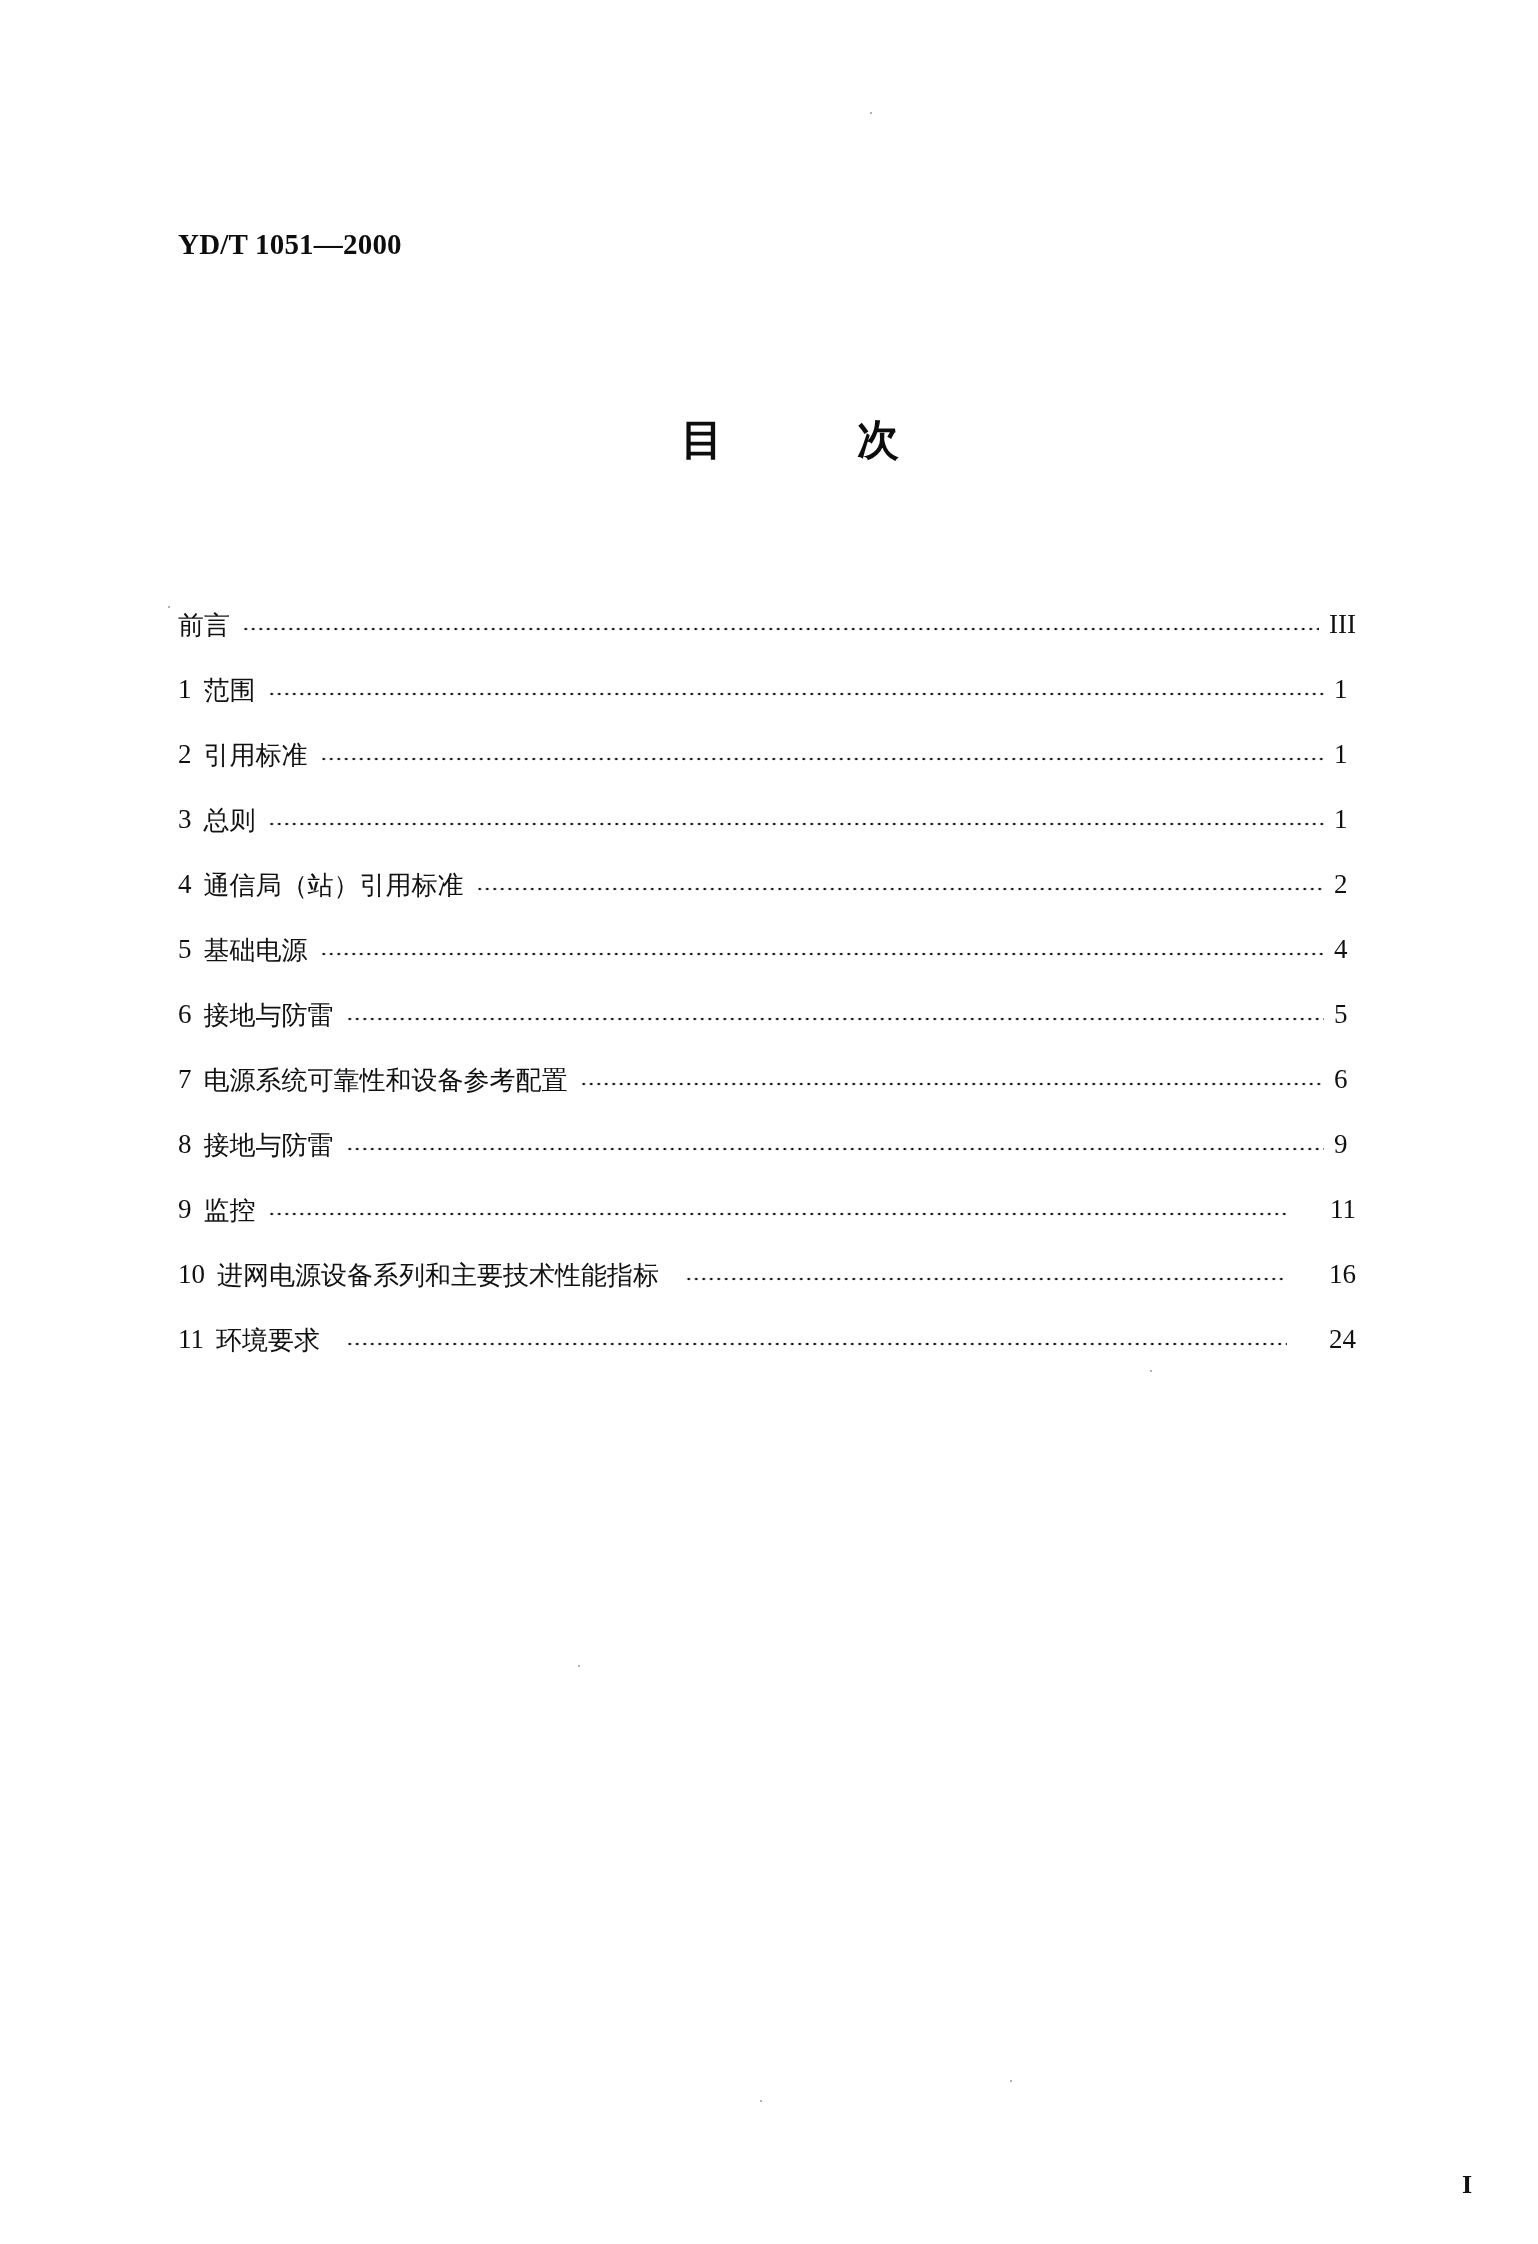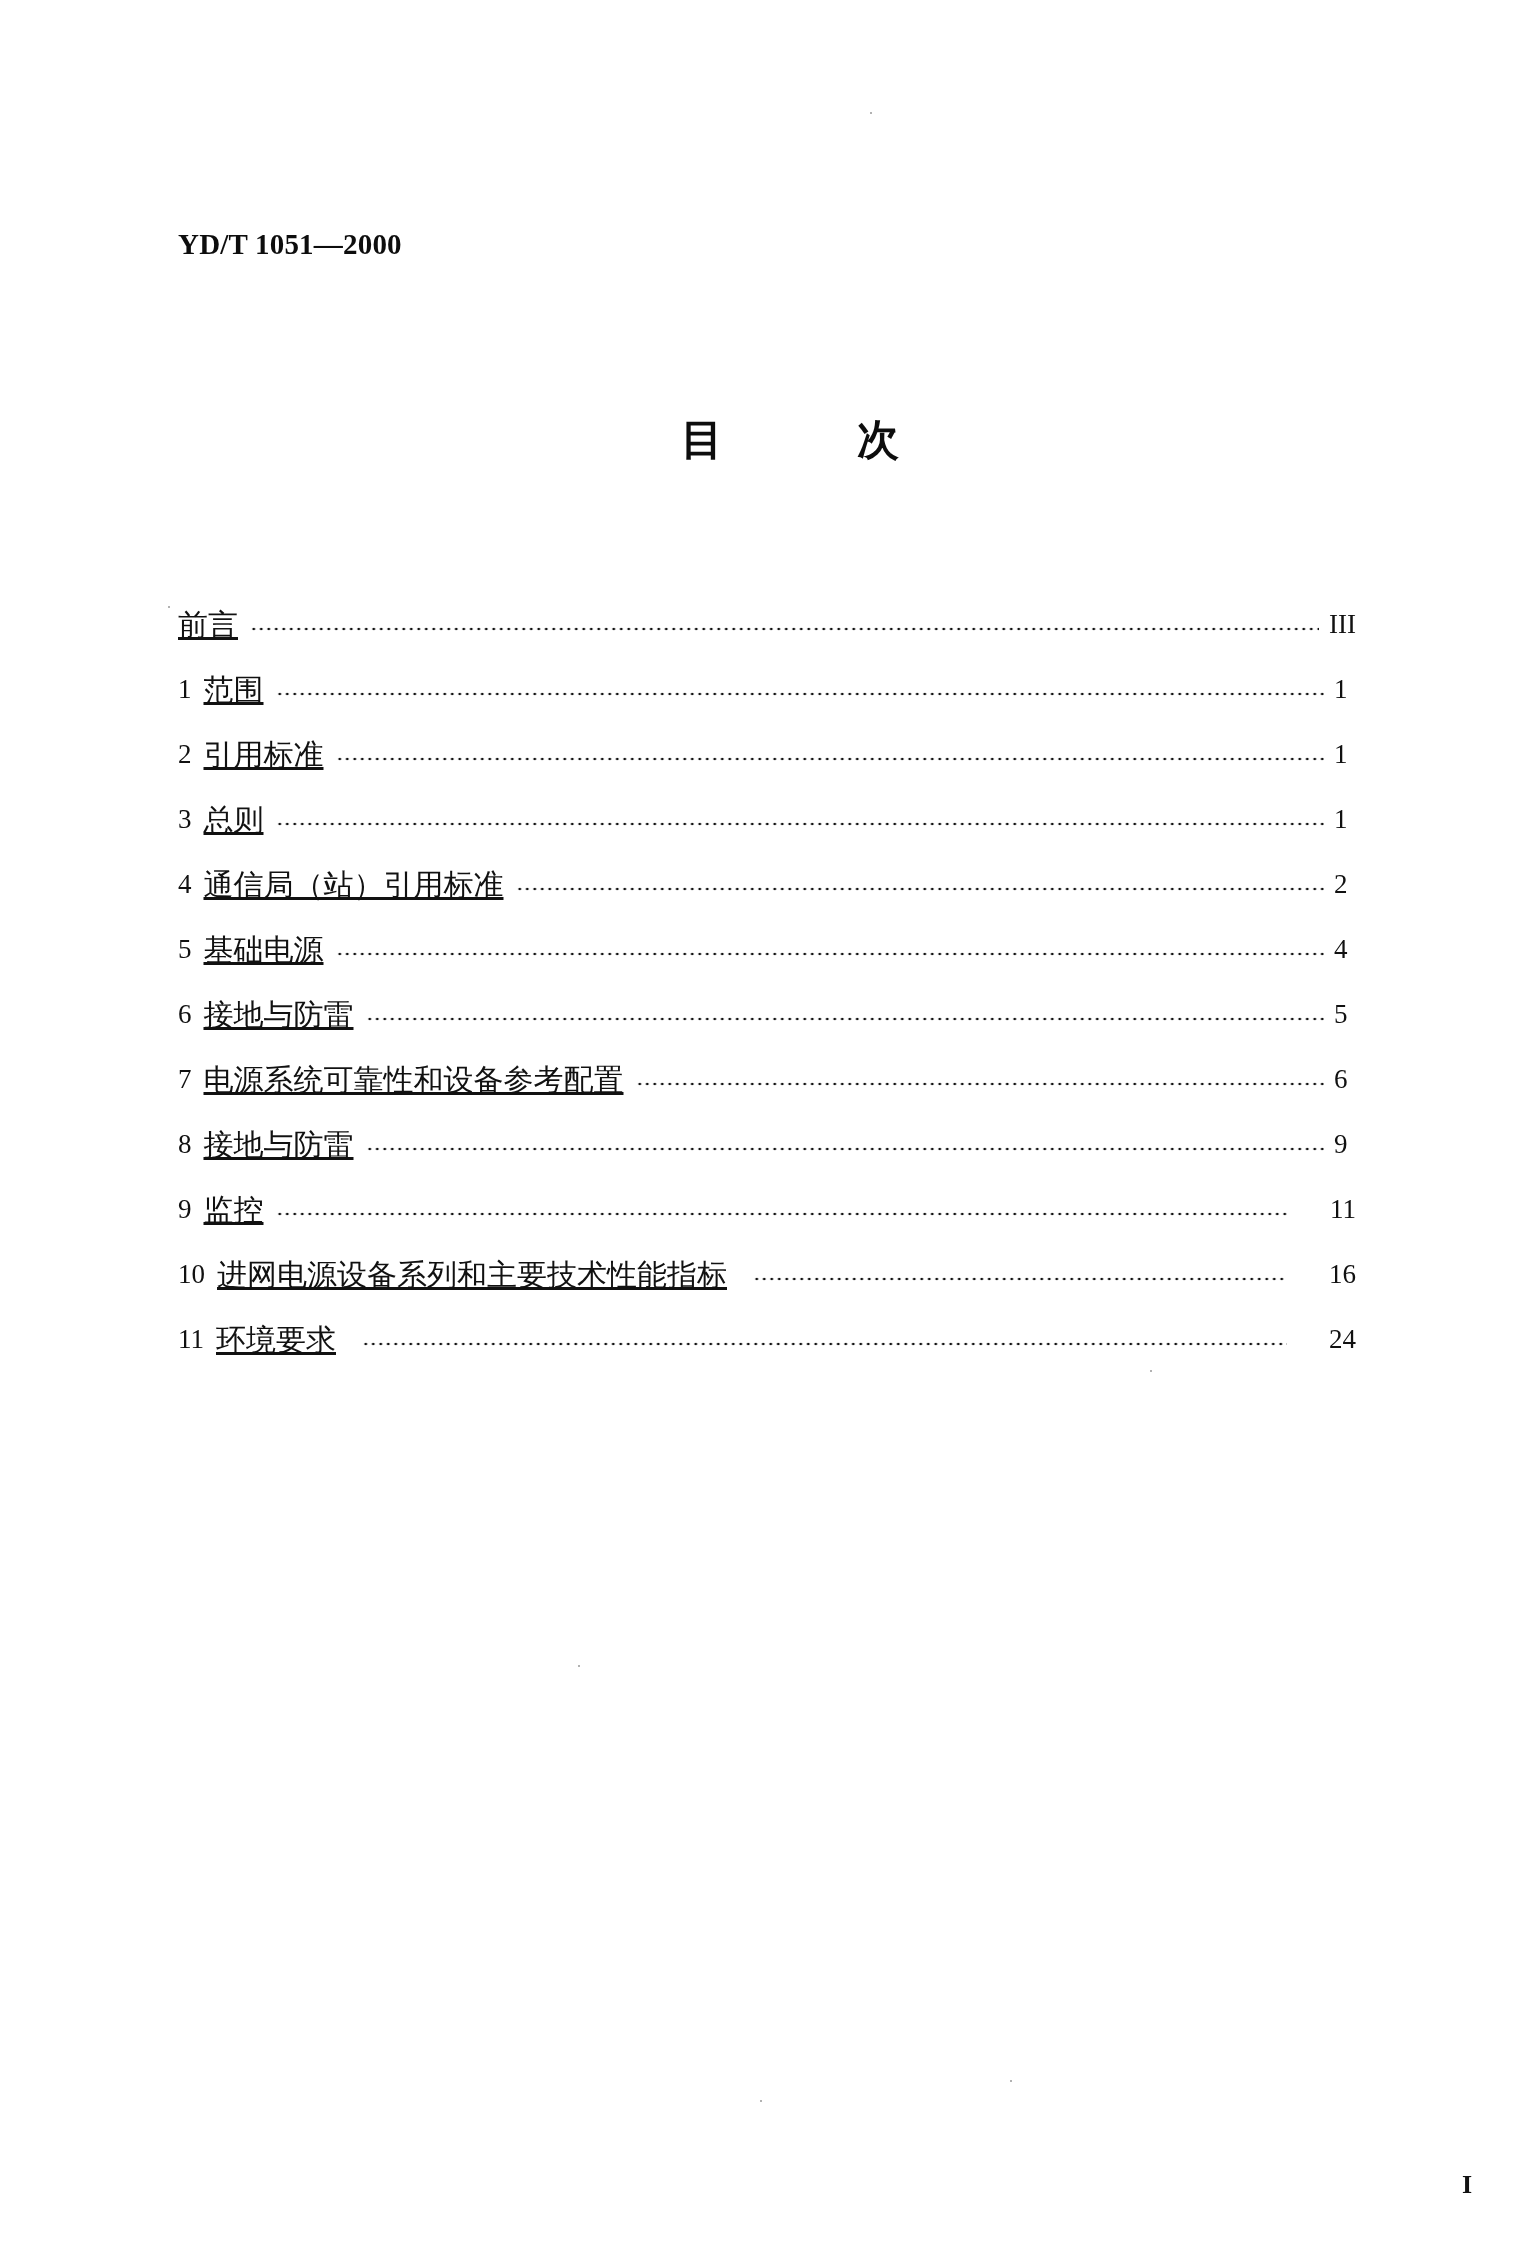--- a/index.html
+++ b/index.html
@@ -58,23 +58,22 @@
       line-height: 1;
     }
     .toc-num {
       font-family: "Liberation Serif", serif;
       font-size: 27px;
       margin-right: 12px;
       white-space: nowrap;
     }
     .toc-label {
       font-family: "DejaVu Serif", "Liberation Serif", serif;
-      font-size: 30px;
+      font-size: 26px;
       white-space: nowrap;
-      text-decoration: underline;
     }
     .toc-leader {
       flex: 1 1 auto;
       height: 4px;
       margin: 8px 10px 0 12px;
       background-image: radial-gradient(circle, #111 1.3px, transparent 1.6px);
       background-size: 7.5px 4px;
       background-repeat: repeat-x;
       background-position: left center;
     }

